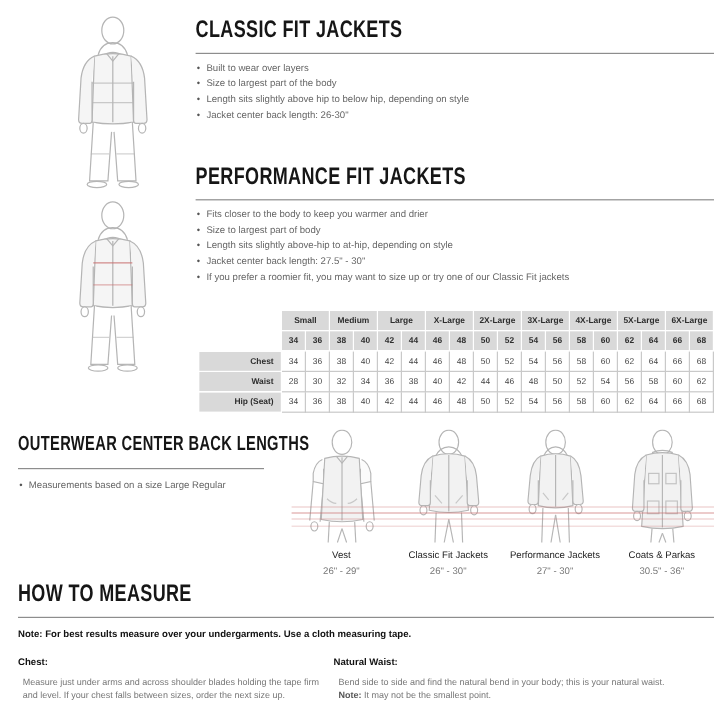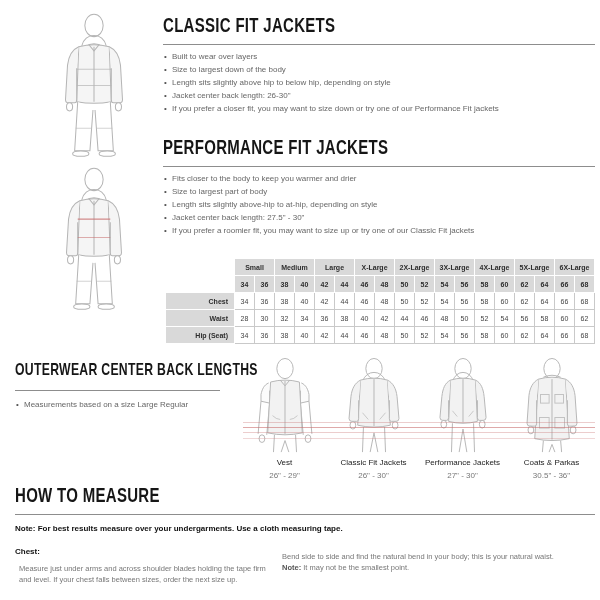--- a/index.html
+++ b/index.html
@@ -70,24 +70,23 @@
         <ellipse cx="42" cy="139" rx="8" ry="2.6" fill="#ffffff"></ellipse>
         <ellipse cx="68" cy="139" rx="8" ry="2.6" fill="#ffffff"></ellipse>
       </g>
     </svg>
   </div>
 
   <h2 class="cond t-big" style="left:163px; top:14px; margin:0;">CLASSIC FIT JACKETS</h2>
   <div class="rule" style="left:163px; top:44px; width:432px;"></div>
   <ul class="bullets" style="left:163px; top:50px; width:435px;">
     <li>Built to wear over layers</li>
-    <li>Size to largest down of the body</li>
+    <li>Size to largest part of the body</li>
     <li>Length sits slightly above hip to below hip, depending on style</li>
     <li>Jacket center back length: 26-30"</li>
-    <li>If you prefer a closer fit, you may want to size down or try one of our Performance Fit jackets</li>
   </ul>
 
   <div class="figure" style="left:38px; top:166px;">
     <svg width="112" height="148" viewBox="0 0 110 145">
       <g stroke="#b5b5b5" stroke-width="1" fill="none">
         <ellipse cx="55" cy="13" rx="9" ry="11" fill="#ffffff"></ellipse>
         <path d="M43,33 C45,26 50,23 55,23 C60,23 65,26 67,33"></path>
         <path d="M46,34 Q55,28 64,34"></path>
         <path d="M41,34 Q55,30 69,34 L71,87 Q55,90 39,87 Z" fill="#f5f5f5"></path>
         <path d="M41,34 C34,37 31,44 30,52 L28,85 Q28,88 31,88 L37,88 Q39,88 39,85 L39,55" fill="#f5f5f5"></path>
@@ -363,19 +362,20 @@
 
   <h2 class="cond t-big" style="left:15px; top:484px; margin:0;">HOW TO MEASURE</h2>
   <div class="rule" style="left:15px; top:514px; width:580px;"></div>
   <div class="note-line" style="left:15px; top:524px; width:560px;">Note: For best results measure over your undergarments. Use a cloth measuring tape.</div>
 
   <div class="htm-col" style="left:15px; top:547px; width:262px;">
     <h4>Chest:</h4>
     <p>Measure just under arms and across shoulder blades holding the tape firm and level. If your chest falls between sizes, order the next size up.</p>
   </div>
   <div class="htm-col" style="left:278px; top:547px; width:300px;">
+    <h4>Natural Waist:</h4>
     <p><span>Bend side to side and find the natural bend in your body; this is your</span>
       <span>natural waist.</span>
       <b>Note:</b>
       <span>It may not be the smallest point.</span></p>
   </div>
 
 </div>
 
 </body></html>

